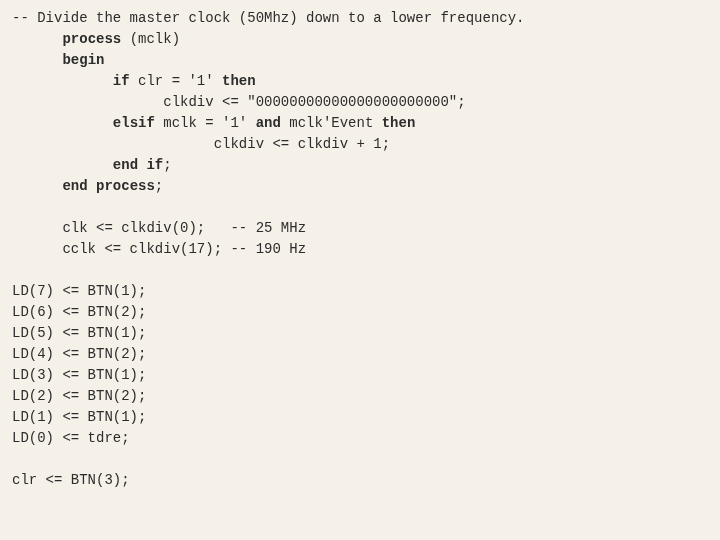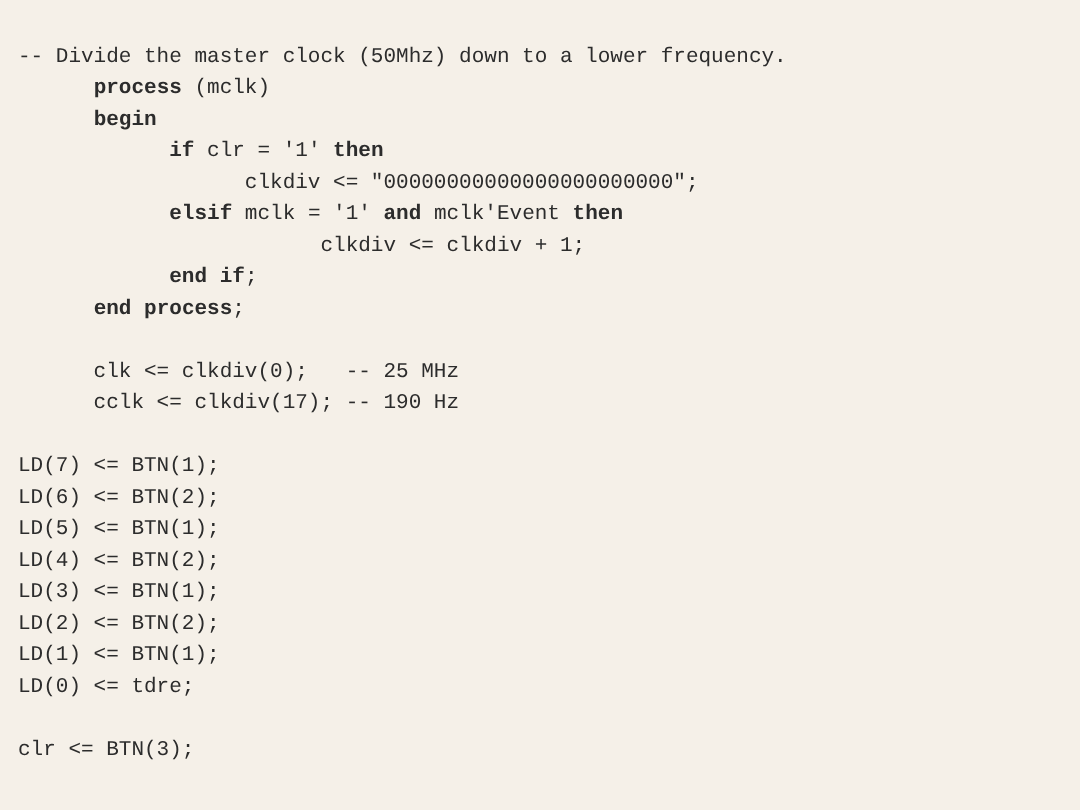--- a/index.html
+++ b/index.html
@@ -18,21 +18,20 @@
     }
 
     #code-container {
       width: 720px;
       height: 400px;
       background-color: #f5f0e8;
       padding: 8px 12px;
       line-height: 1.5;
       color: #2c2c2c;
       white-space: pre;
-      margin-top: 20px;
     }
 
     .kw {
       font-weight: bold;
     }
   </style>
 </head>
 <body>
 
 <div id="code-container"><span>-- Divide the master clock (50Mhz) down to a lower frequency.</span>

